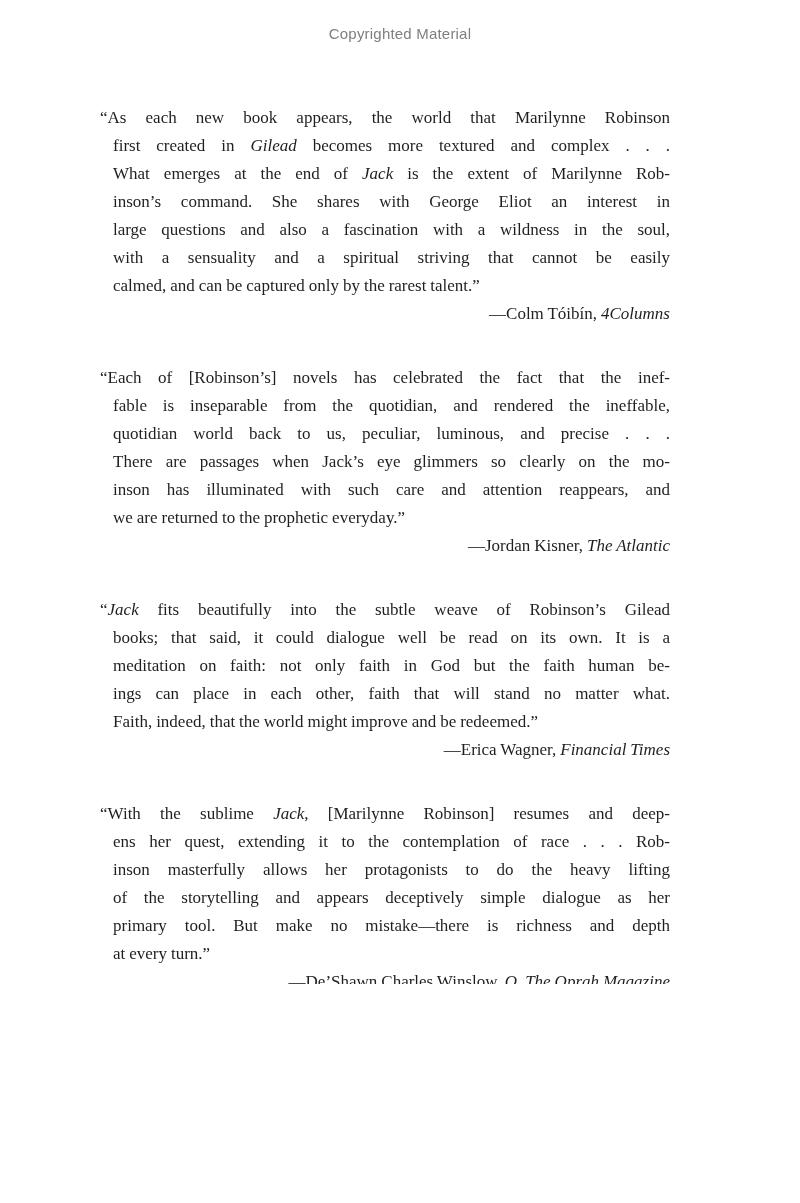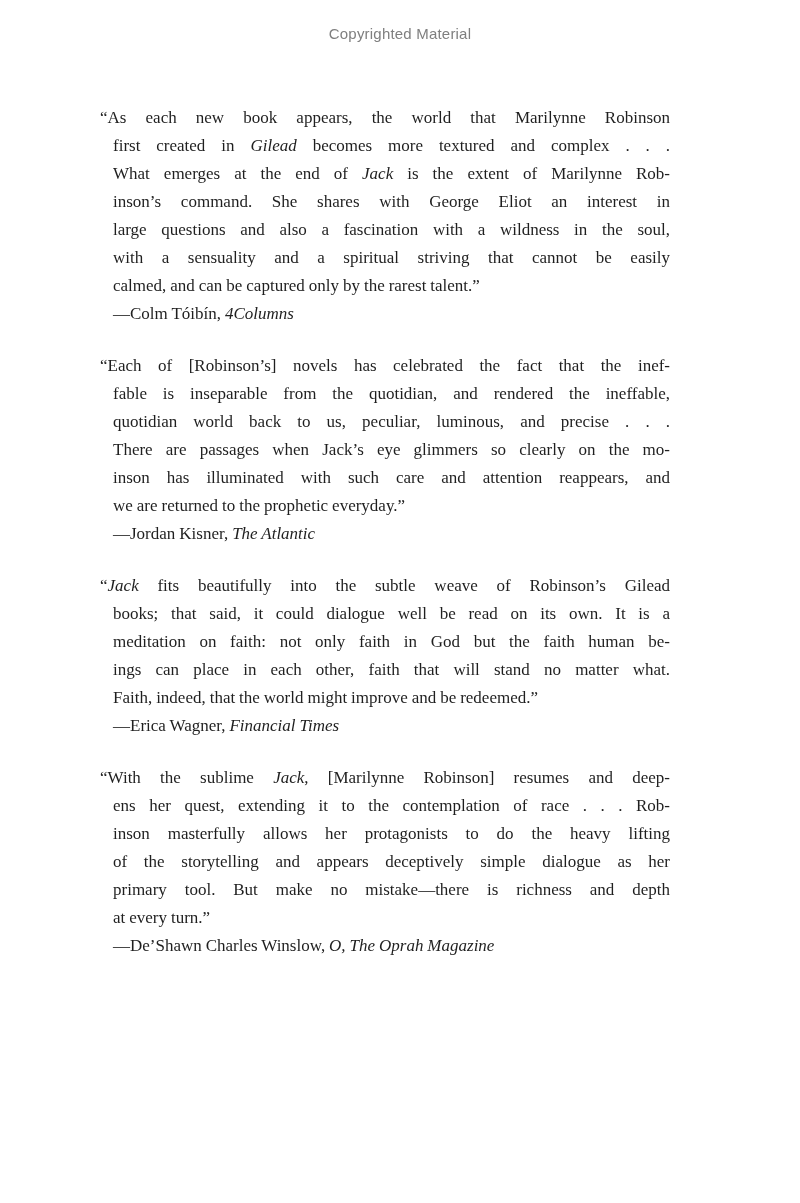--- a/index.html
+++ b/index.html
@@ -27,30 +27,30 @@
   .quotes {
     position: absolute;
     top: 104px;
     left: 113px;
     width: 557px;
     color: #1f1f1f;
     font-size: 17px;
     line-height: 28px;
     word-spacing: -0.3px;
   }
-  .quote + .quote { margin-top: 24px; }
+  .quote + .quote { margin-top: 36px; }
   .quote-line {
     text-align: justify;
     text-align-last: justify;
     height: 28px;
   }
   .quote-line.first { text-indent: -13px; }
   .quote-line.last { text-align-last: left; }
   .attribution {
-    text-align: left;
+    text-align: right;
     height: 28px;
   }
   em { font-style: italic; }
 </style>
 </head>
 <body>
 
 <div class="page">
   <div class="copyright top">Copyrighted Material</div>
 

